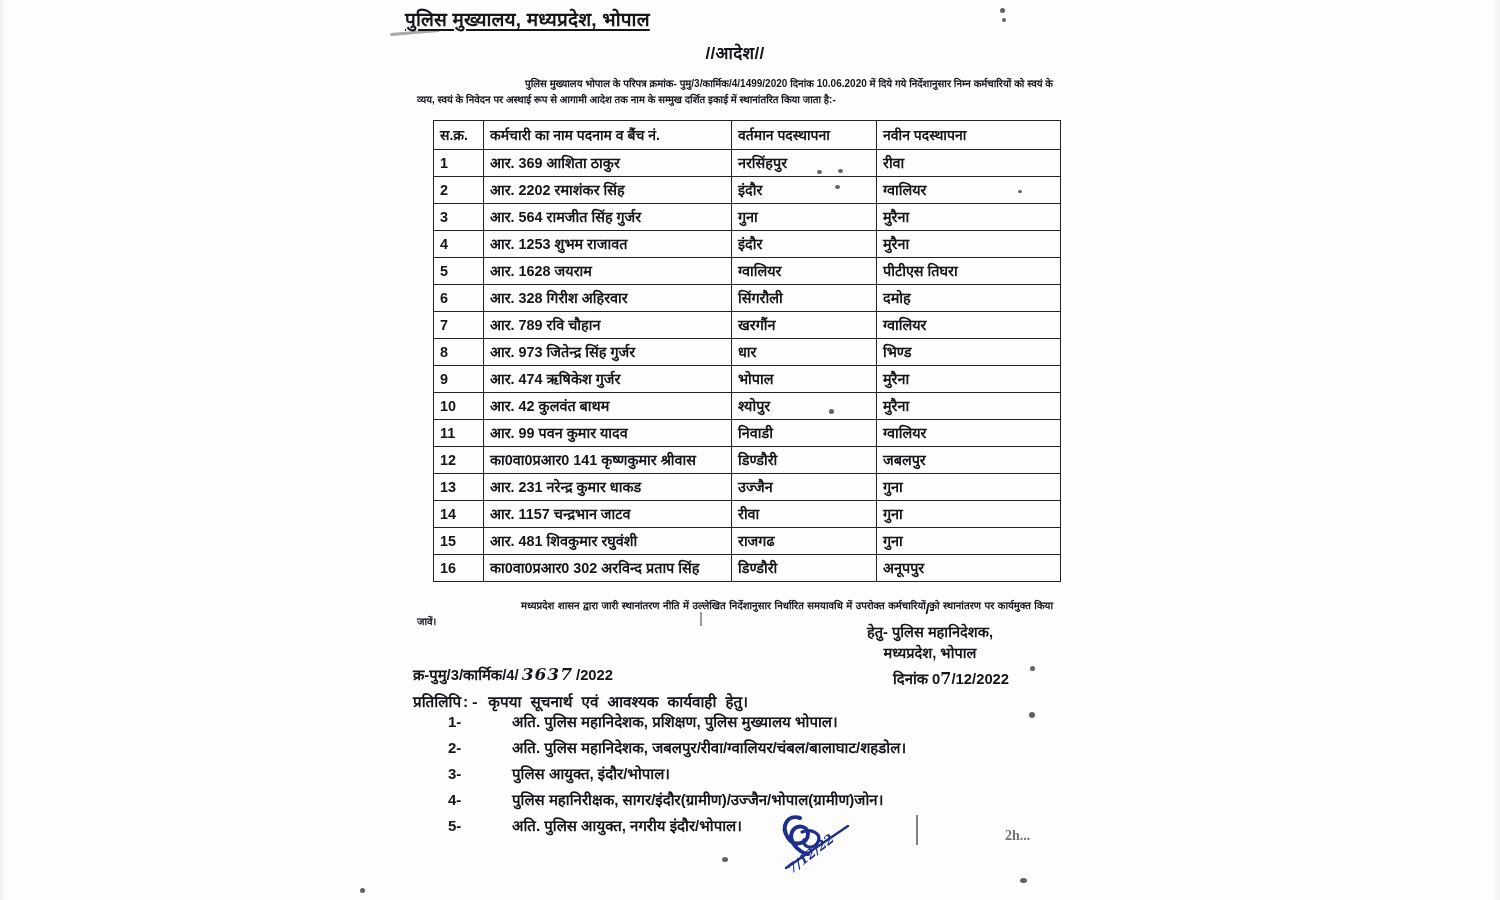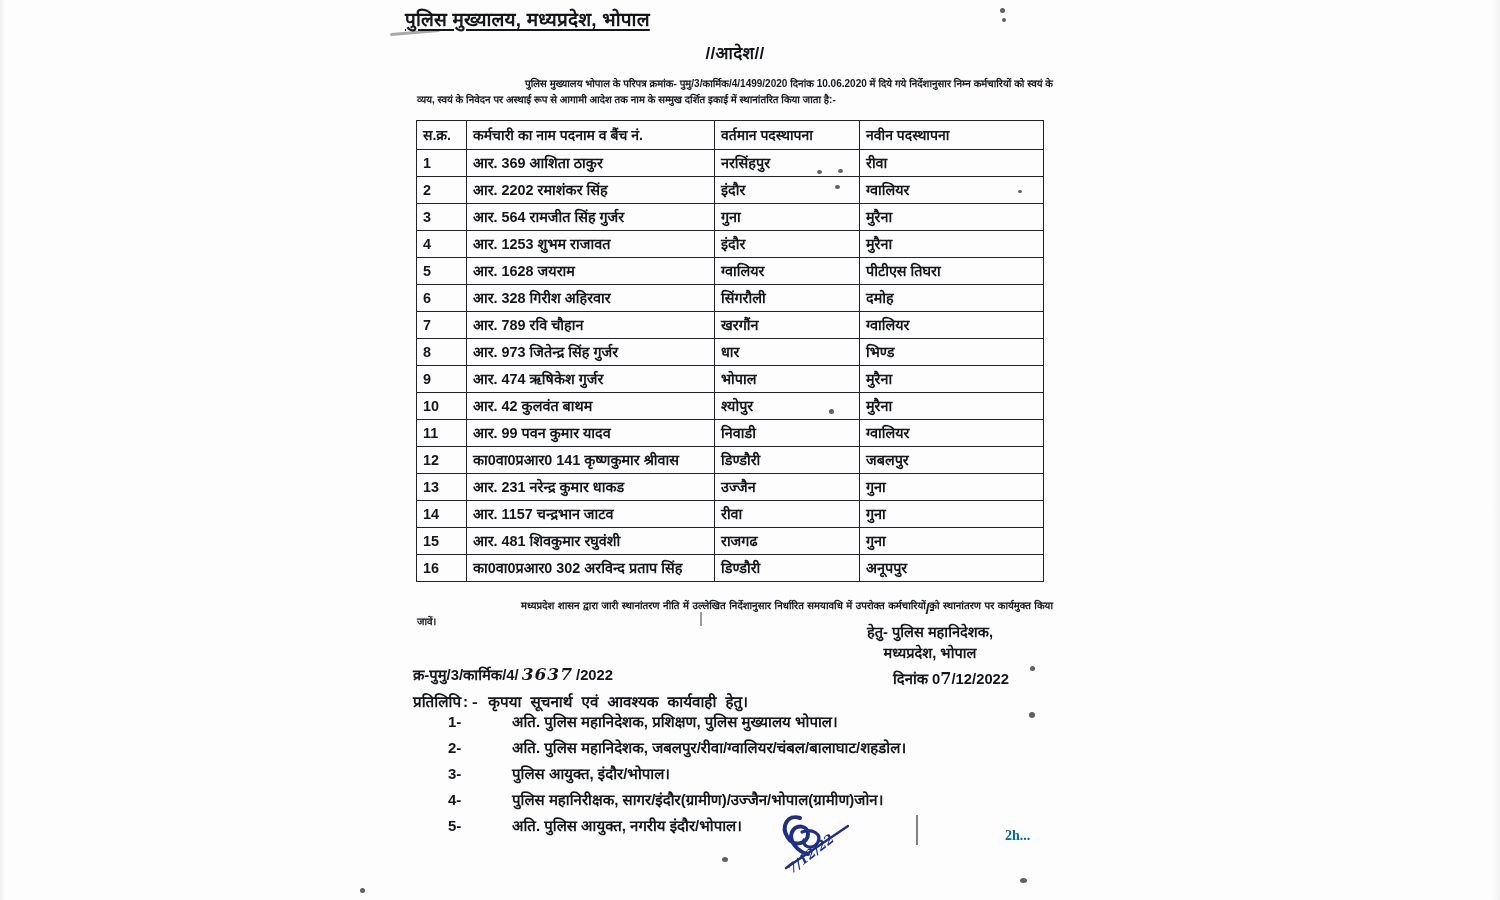--- a/index.html
+++ b/index.html
@@ -74,21 +74,21 @@
     text-justify: inter-word;
     margin: 12px;
   }
   .para.intro { margin-top: 12px; text-indent: 108px; }
   .para.closing { margin-top: 16px; text-indent: 104px; }
   .para.note { margin-top: 3px; text-indent: 104px; }
 
   
   #transfer-table {
     margin-top: 11px;
-    margin-left: 11px;
+    margin-left: 28px;
     width: 600px;
     border-collapse: collapse;
     table-layout: fixed;
     font-size: 14.4px;
     font-weight: 700;
   }
   #transfer-table th,
   #transfer-table td {
     border: 1.4px solid #20242a;
     padding: 3px 6px 4px 6px;
@@ -203,21 +203,21 @@
     position: absolute;
     left: 778px; top: 812px;
     width: 120px; height: 80px;
     color: #1d2f8a;
   }
   #margin-note-right {
     position: absolute;
     left: 1005px; top: 828px;
     font-size: 14px;
     font-weight: 700;
-    color: #0369a1;
+    color: #737373;
     font-family: "Liberation Serif", serif;
   }
   #margin-tick-right {
     position: absolute;
     left: 916px; top: 815px;
     width: 2px; height: 30px;
     background: #55585e;
     opacity: .75;
   }
 </style>

